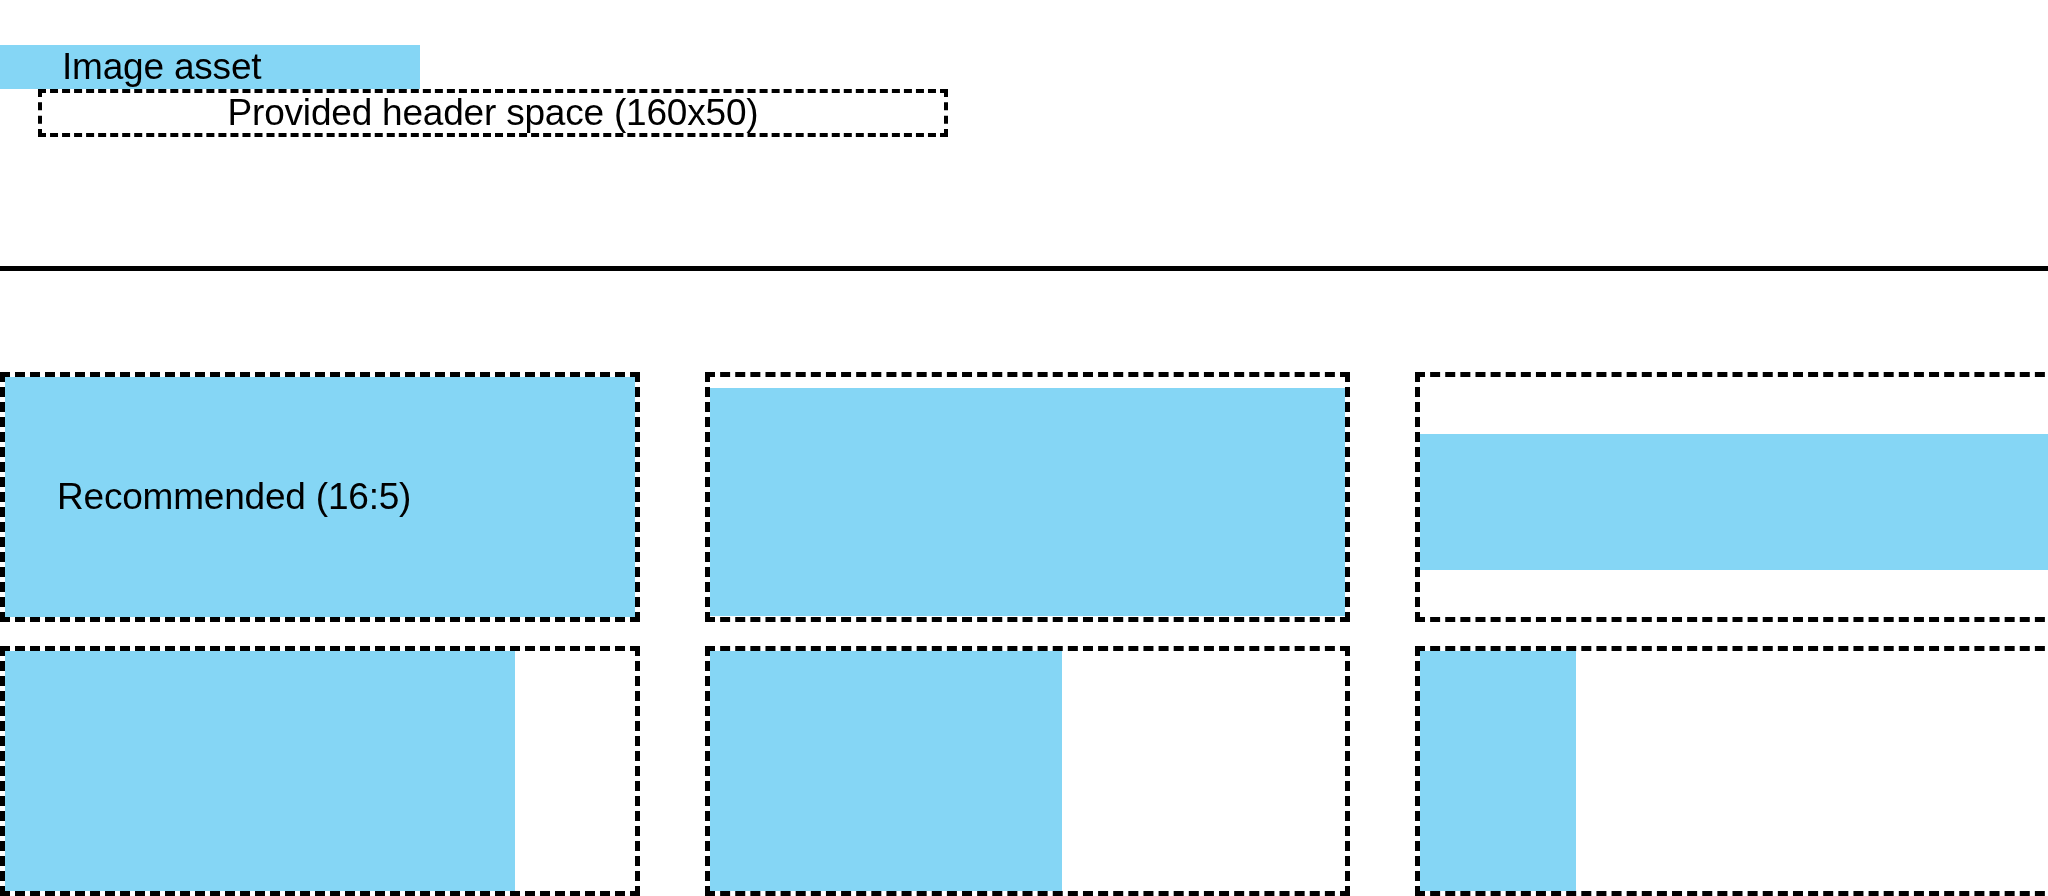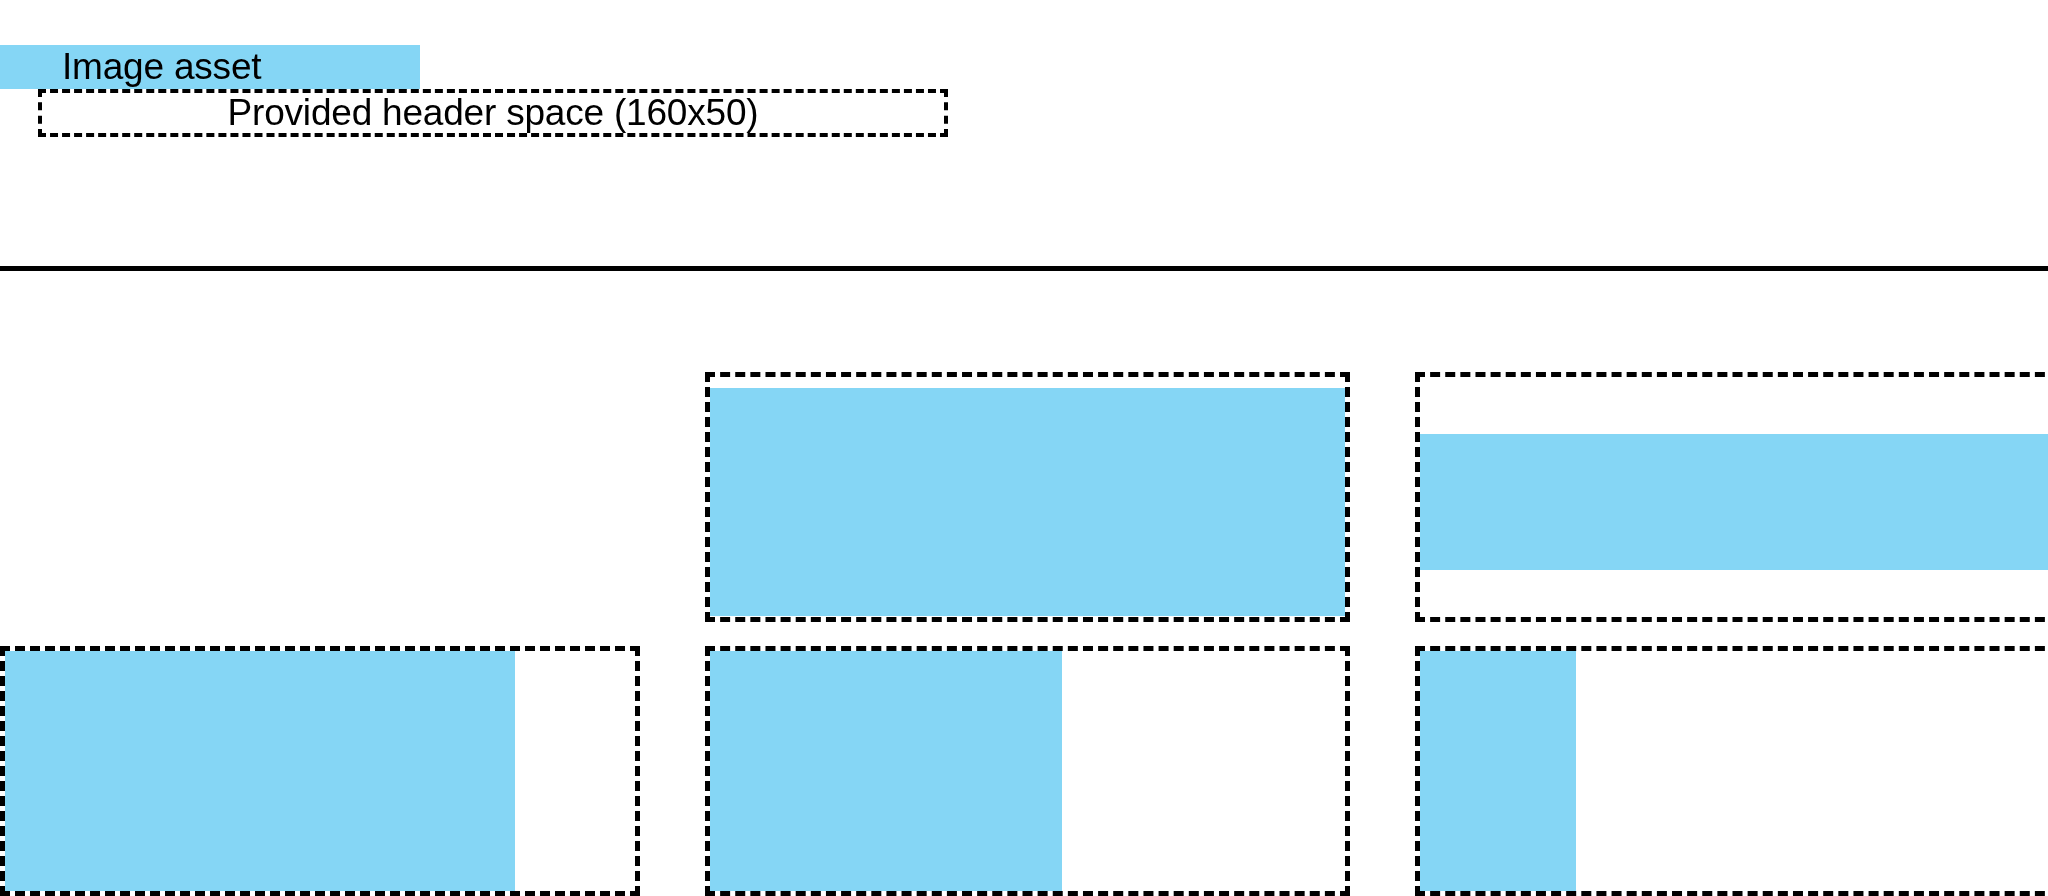--- a/index.html
+++ b/index.html
@@ -162,20 +162,24 @@
 
   </div>
 
   <div id="header-divider"></div>
 </div>
 
 <div id="samples-grid">
 
   <div class="sample-row row-1">
 
+    <div class="sample-cell col-1">
+      <div class="fill fill-full"></div>
+      <span class="cell-caption">Recommended (16:5)</span>
+    </div>
 
     <div class="sample-cell col-2">
       <div class="fill fill-band-tall"></div>
     </div>
 
     <div class="sample-cell col-3">
       <div class="fill fill-band-short"></div>
     </div>
 
   </div>

